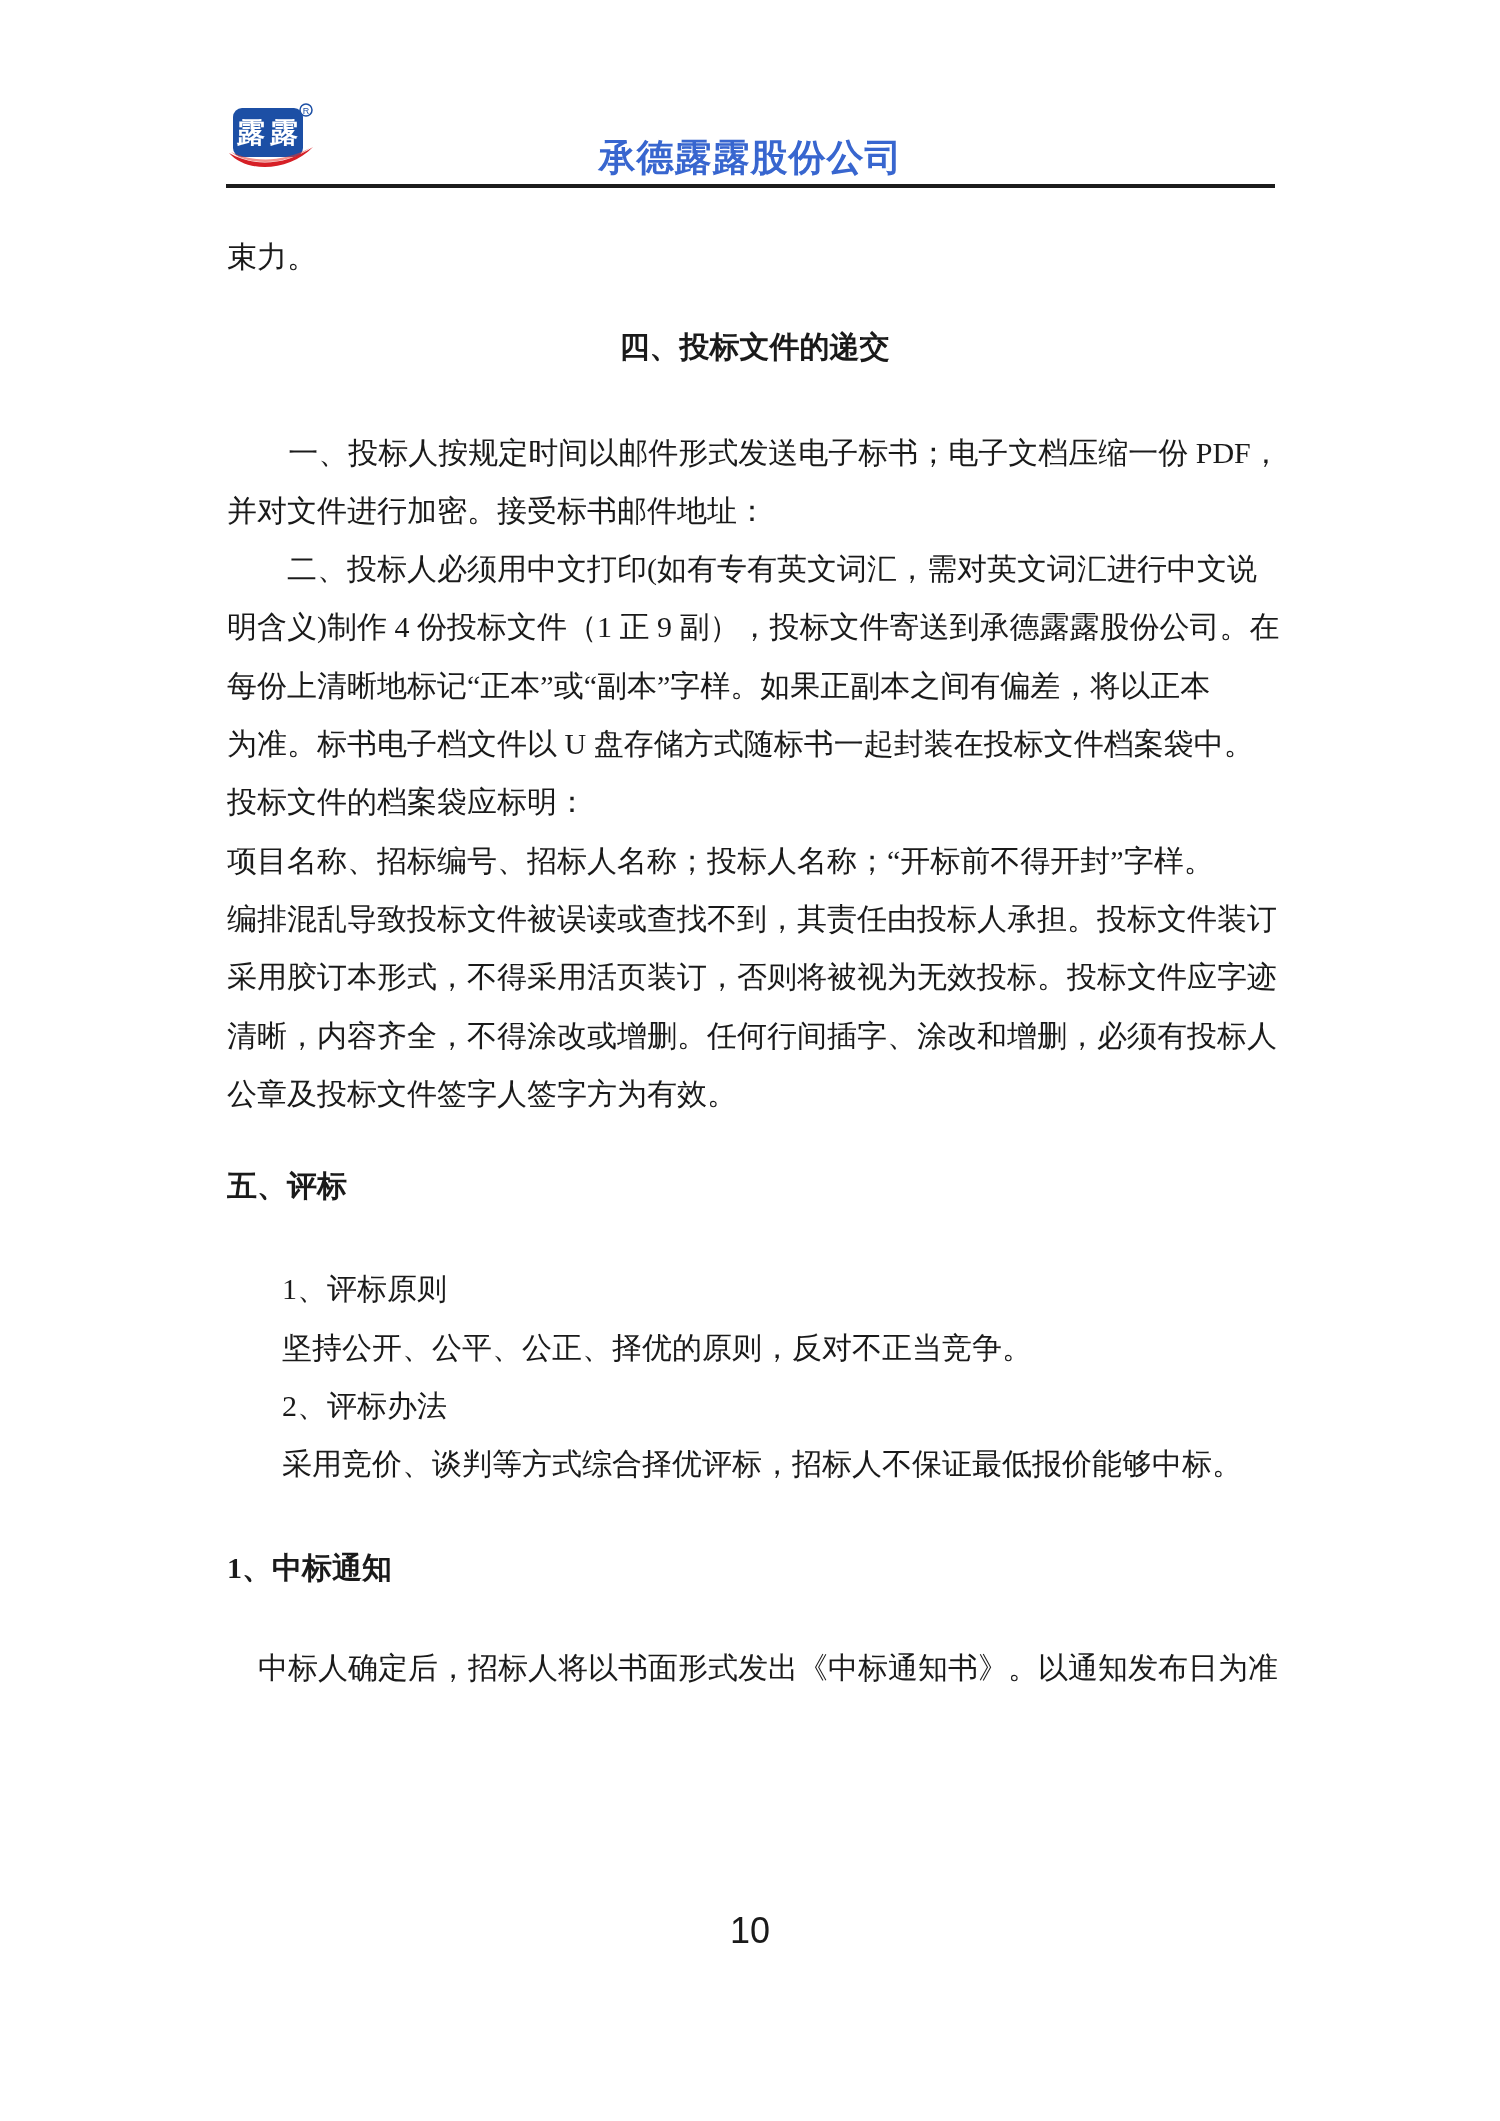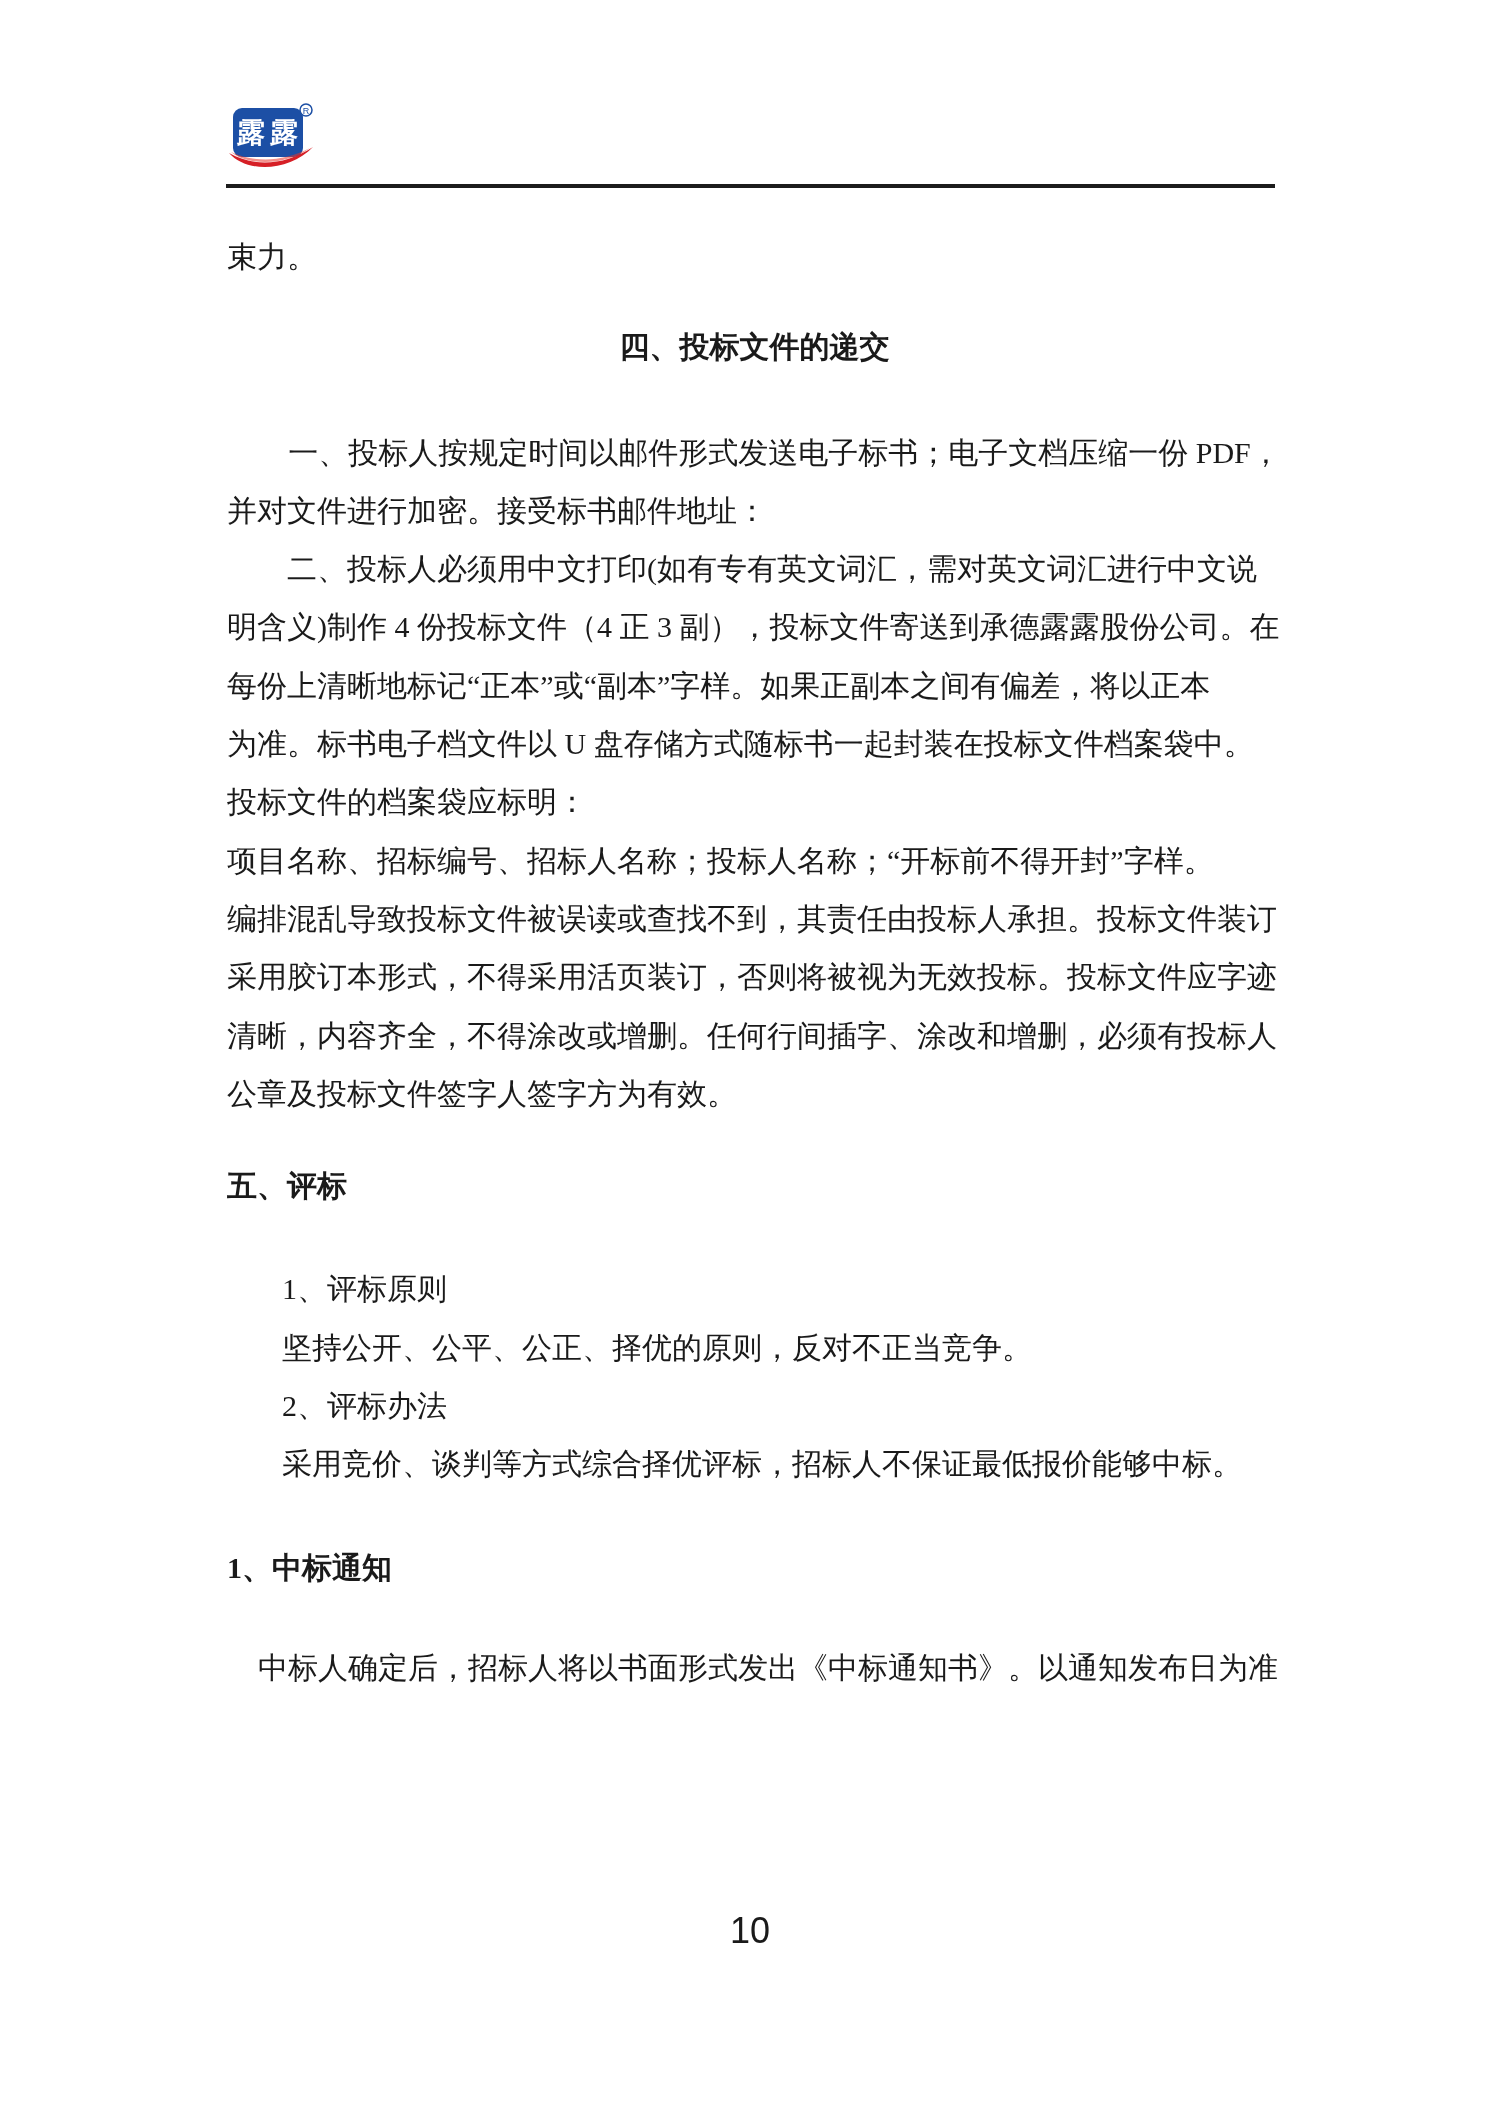--- a/index.html
+++ b/index.html
@@ -84,30 +84,31 @@
       <svg width="86" height="70" viewBox="0 0 86 70">
         <rect x="5" y="6" width="70" height="49" rx="9" fill="#1c4fa5"></rect>
         <text x="23" y="40" text-anchor="middle" font-size="28" font-weight="bold" fill="#ffffff" font-family="'Liberation Serif','DejaVu Serif',serif">露</text>
         <text x="56" y="40" text-anchor="middle" font-size="28" font-weight="bold" fill="#ffffff" font-family="'Liberation Serif','DejaVu Serif',serif">露</text>
         <circle cx="78" cy="8" r="6" fill="#ffffff" stroke="#1c4fa5" stroke-width="1.5"></circle>
         <text x="78" y="11.5" text-anchor="middle" font-size="9" fill="#1c4fa5" font-family="'Liberation Sans','DejaVu Sans',sans-serif">R</text>
         <path d="M1,51 C 26,65 56,64 85,45 C 61,70 18,71 1,51 Z" fill="#d61f26"></path>
         <path d="M3,50 C 27,61 55,60 82,46 C 58,64 20,64 3,50 Z" fill="#e8352c" opacity="0.55"></path>
       </svg>
     </div>
+    <div class="company-title" style="color:#3866cf;">承德露露股份公司</div>
     <div></div>
   </div>
 
   <div class="doc-body">
     <div class="line mt-l0">束力。</div>
     <div class="line h mt-h1">四、投标文件的递交</div>
     <div class="line ind2 mt-p1">一、投标人按规定时间以邮件形式发送电子标书；电子文档压缩一份 PDF，</div>
     <div class="line">并对文件进行加密。接受标书邮件地址：</div>
     <div class="line ind2">二、投标人必须用中文打印(如有专有英文词汇，需对英文词汇进行中文说</div>
-    <div class="line">明含义)制作 4 份投标文件（4 正 3 副），投标文件寄送到承德露露股份公司。在</div>
+    <div class="line">明含义)制作 4 份投标文件（1 正 9 副），投标文件寄送到承德露露股份公司。在</div>
     <div class="line">每份上清晰地标记“正本”或“副本”字样。如果正副本之间有偏差，将以正本</div>
     <div class="line">为准。标书电子档文件以 U 盘存储方式随标书一起封装在投标文件档案袋中。</div>
     <div class="line">投标文件的档案袋应标明：</div>
     <div class="line">项目名称、招标编号、招标人名称；投标人名称；“开标前不得开封”字样。</div>
     <div class="line">编排混乱导致投标文件被误读或查找不到，其责任由投标人承担。投标文件装订</div>
     <div class="line">采用胶订本形式，不得采用活页装订，否则将被视为无效投标。投标文件应字迹</div>
     <div class="line">清晰，内容齐全，不得涂改或增删。任何行间插字、涂改和增删，必须有投标人</div>
     <div class="line">公章及投标文件签字人签字方为有效。</div>
     <div class="line h mt-h5">五、评标</div>
     <div class="line ind-list mt-li">1、评标原则</div>

